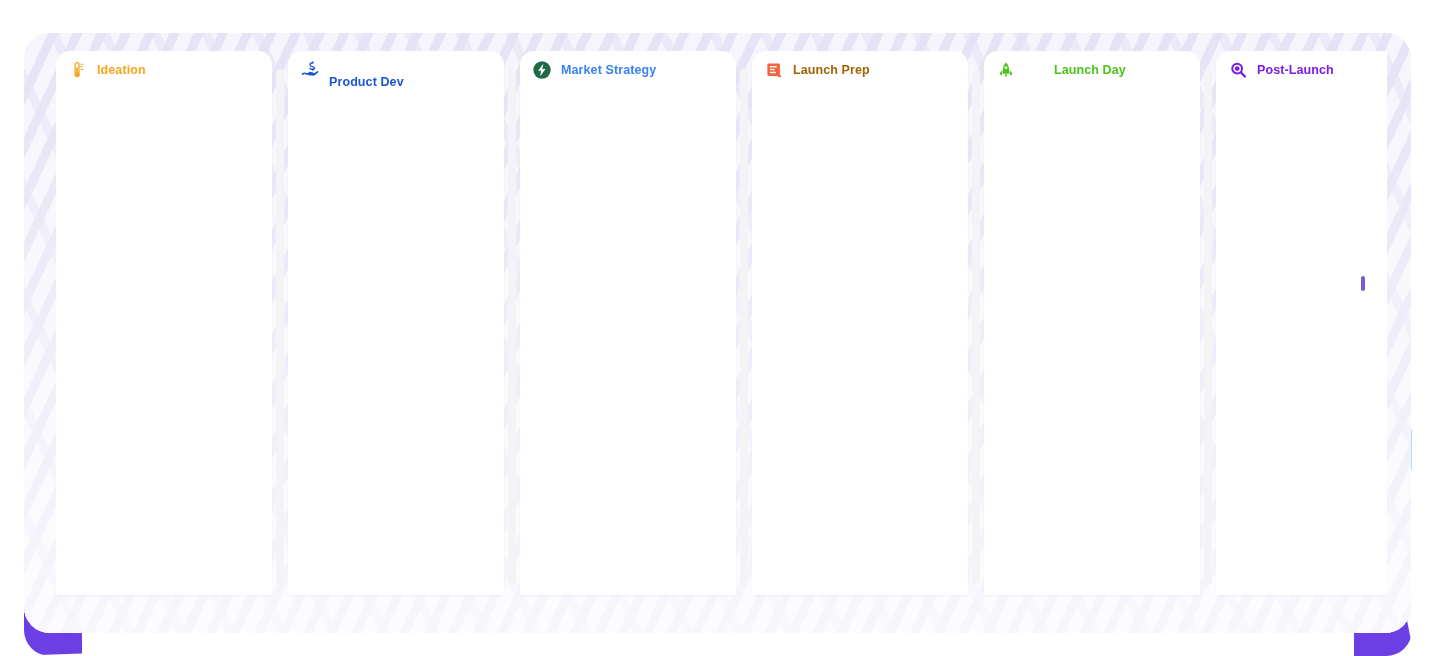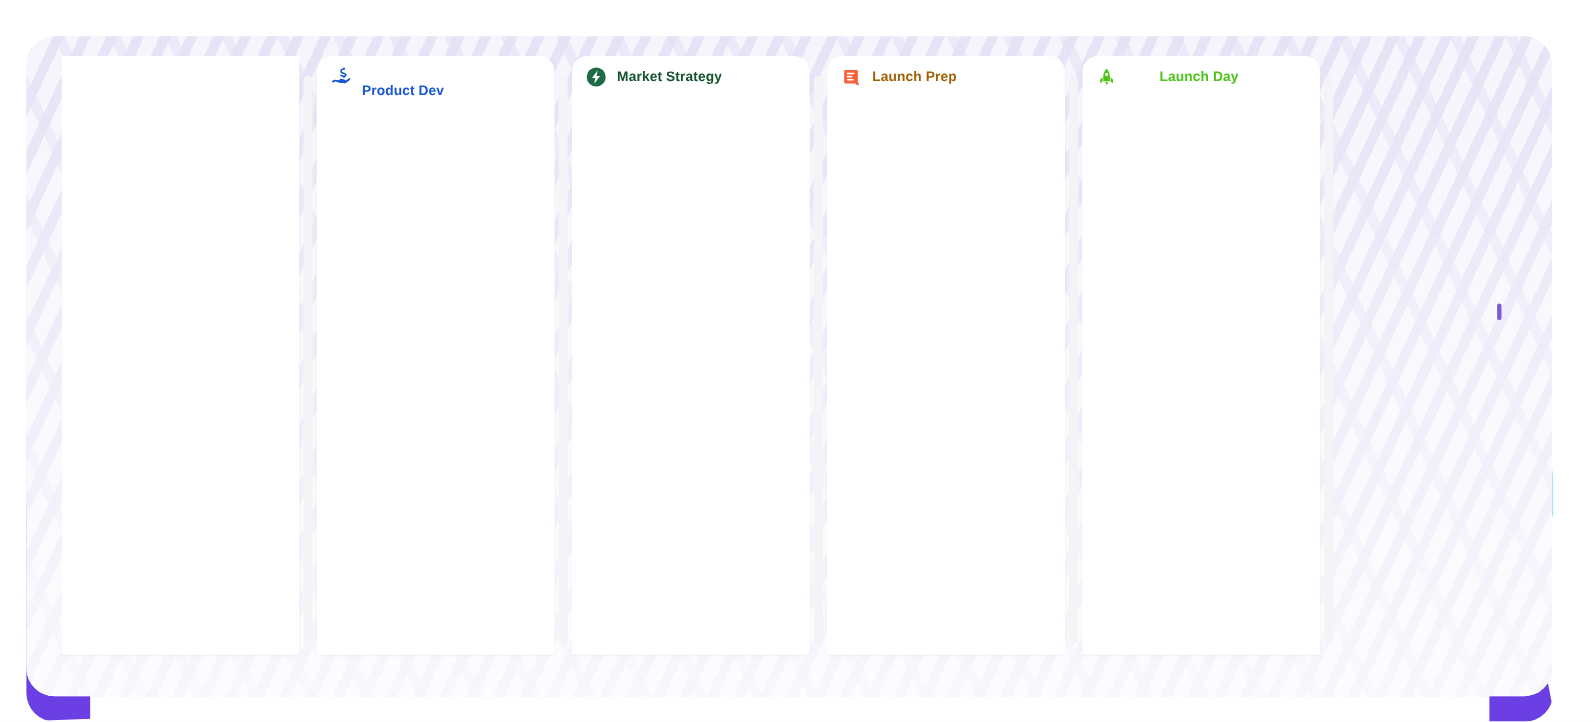--- a/index.html
+++ b/index.html
@@ -211,20 +211,33 @@
     <div class="band-purple"></div>
     <div class="band-cyan"></div>
   </div>
 
   <div class="board-shell">
     <div class="board-pattern"></div>
   </div>
 
   <div class="columns-viewport" id="columns-viewport">
       <div class="column">
+        <div class="col-header">
+          <span class="col-icon">
+            <svg width="18" height="18" viewBox="0 0 24 24" fill="none">
+              <rect x="8.2" y="2.2" width="5.2" height="14.4" rx="2.6" stroke="#f5a623" stroke-width="1.7"></rect>
+              <circle cx="10.8" cy="18" r="3.6" fill="#f5a623"></circle>
+              <rect x="9.6" y="8" width="2.4" height="9" rx="1.2" fill="#f5a623"></rect>
+              <rect x="15.2" y="3.6" width="4.2" height="1.5" rx="0.7" fill="#f5a623"></rect>
+              <rect x="15.2" y="7.1" width="3.1" height="1.5" rx="0.7" fill="#f5a623"></rect>
+              <rect x="15.2" y="10.6" width="4.2" height="1.5" rx="0.7" fill="#f5a623"></rect>
+            </svg>
+          </span>
+          <span class="col-title" style="color: rgb(245, 166, 35);">Ideation</span>
+        </div>
         <div class="col-body"></div>
       </div>
       <div class="col-gap">
         <div class="scroll-track">
           <div class="scroll-thumb"></div>
         </div>
       </div>
       <div class="column">
         <div class="col-header">
           <span class="col-icon">
@@ -246,21 +259,21 @@
         </div>
       </div>
       <div class="column">
         <div class="col-header">
           <span class="col-icon">
             <svg width="20" height="20" viewBox="0 0 24 24">
               <circle cx="12" cy="12" r="10.4" fill="#1f6b46"></circle>
               <path d="M13.6 4.6 7.4 13h3.6l-1.2 6.4 6.4-8.6h-3.8z" fill="#ffffff"></path>
             </svg>
           </span>
-          <span class="col-title" style="color: #14532d;">Market Strategy</span>
+          <span class="col-title" style="color: #3b82f6;">Market Strategy</span>
         </div>
         <div class="col-body"></div>
       </div>
       <div class="col-gap">
         <div class="scroll-track">
           <div class="scroll-thumb"></div>
         </div>
       </div>
       <div class="column">
         <div class="col-header">
@@ -296,17 +309,30 @@
           </span>
           <span class="col-title" style="color: rgb(76, 196, 26); margin-left: 29px;">Launch Day</span>
         </div>
         <div class="col-body"></div>
       </div>
       <div class="col-gap">
         <div class="scroll-track">
           <div class="scroll-thumb"></div>
         </div>
       </div>
+      <div class="column">
+        <div class="col-header">
+          <span class="col-icon">
+            <svg width="19" height="19" viewBox="0 0 24 24" fill="none">
+              <circle cx="10.3" cy="9.6" r="6.2" stroke="#7a1de8" stroke-width="2.6"></circle>
+              <circle cx="10.3" cy="9.6" r="3" fill="#7a1de8"></circle>
+              <path d="M14.9 14.4l5.2 5.2" stroke="#7a1de8" stroke-width="3" stroke-linecap="round"></path>
+            </svg>
+          </span>
+          <span class="col-title" style="color: rgb(122, 29, 232);">Post-Launch</span>
+        </div>
+        <div class="col-body"></div>
+      </div>
     </div>
 
   <div class="board-scroll-thumb"></div>
 
 </div>
 
 </body></html>

